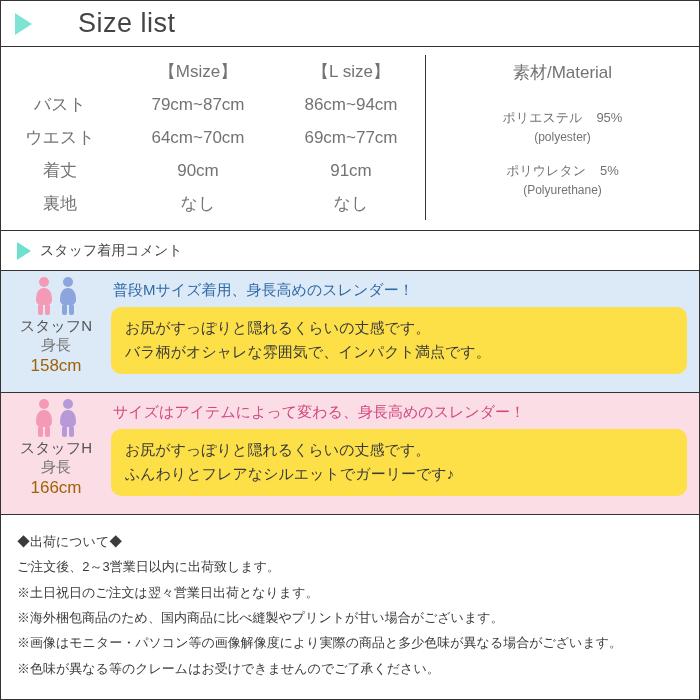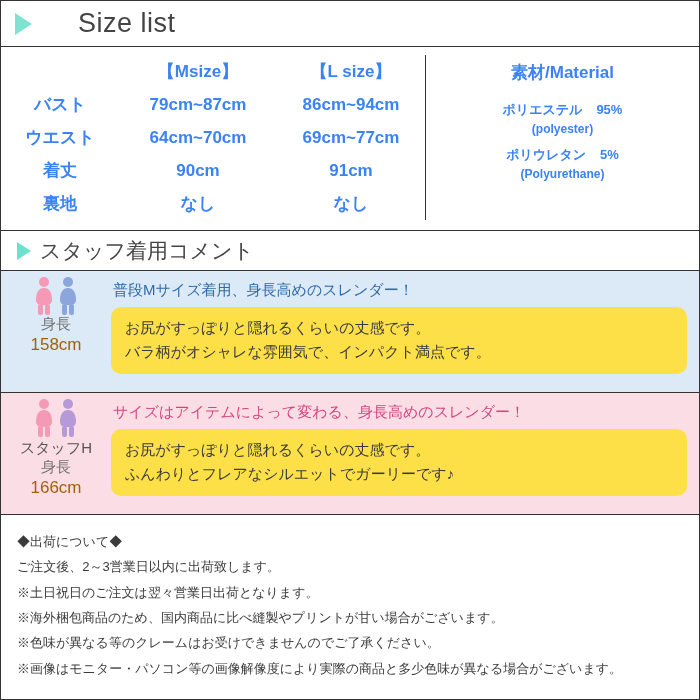--- a/index.html
+++ b/index.html
@@ -58,24 +58,24 @@
     border-bottom: 1px solid #333333;
     padding: 8px 0 10px 0;
   }
   table.size {
     width: 100%;
     border-collapse: collapse;
     table-layout: fixed;
   }
   table.size td, table.size th {
     text-align: center;
-    font-weight: bold;
+    font-weight: normal;
     padding: 5px 0;
     font-size: 17px;
-    color: #3b82f6;
+    color: #737373;
   }
   th.col-head {
     font-size: 19px;
     font-weight: bold;
     color: #444444;
     padding-bottom: 8px;
   }
   td.rowlabel {
     font-size: 18px;
     color: #3a3a3a;
@@ -99,34 +99,35 @@
     font-size: 12px;
   }
   .mat-inner {
     display: block;
     text-align: center;
   }
   .mat-line {
     display: flex;
     justify-content: center;
     gap: 14px;
+    margin-top: 8px;
   }
 
   
   .comment-head {
     height: 40px;
     display: flex;
     align-items: center;
     padding-left: 16px;
     border-bottom: 1px solid #333333;
     box-sizing: border-box;
     background: #ffffff;
   }
   .comment-head-text {
-    font-size: 21px;
+    font-size: 14px;
     color: #444444;
   }
 
   
   .staff {
     display: flex;
     box-sizing: border-box;
     height: 122px;
     border-bottom: 1px solid #333333;
   }
@@ -298,20 +299,21 @@
             <div class="legl"></div>
             <div class="legr"></div>
         </div>
         <div class="fig fig-blue">
           <div class="head"></div>
             <div class="body"></div>
             <div class="legl"></div>
             <div class="legr"></div>
         </div>
       </div>
+      <div class="staff-name">スタッフN</div>
       <div class="staff-ht-label">身長</div>
       <div class="staff-ht-val">158cm</div>
     </div>
     <div class="staff-right">
       <div class="lead lead-n">普段Mサイズ着用、身長高めのスレンダー！</div>
       <div class="bubble">
         <div>お尻がすっぽりと隠れるくらいの丈感です。</div>
         <div>バラ柄がオシャレな雰囲気で、インパクト満点です。</div>
       </div>
     </div>
@@ -344,17 +346,17 @@
         <div>ふんわりとフレアなシルエットでガーリーです♪</div>
       </div>
     </div>
   </div>
 
   <div class="notes">
     <div class="hd">◆出荷について◆</div>
     <div>ご注文後、2～3営業日以内に出荷致します。</div>
     <div>※土日祝日のご注文は翌々営業日出荷となります。</div>
     <div>※海外梱包商品のため、国内商品に比べ縫製やプリントが甘い場合がございます。</div>
+    <div>※画像はモニター・パソコン等の画像解像度により実際の商品と多少色味が異なる場合がございます。</div>
     <div>※色味が異なる等のクレームはお受けできませんのでご了承ください。</div>
-    <div>※画像はモニター・パソコン等の画像解像度により実際の商品と多少色味が異なる場合がございます。</div>
   </div>
 
 </div>
 
 </body></html>

